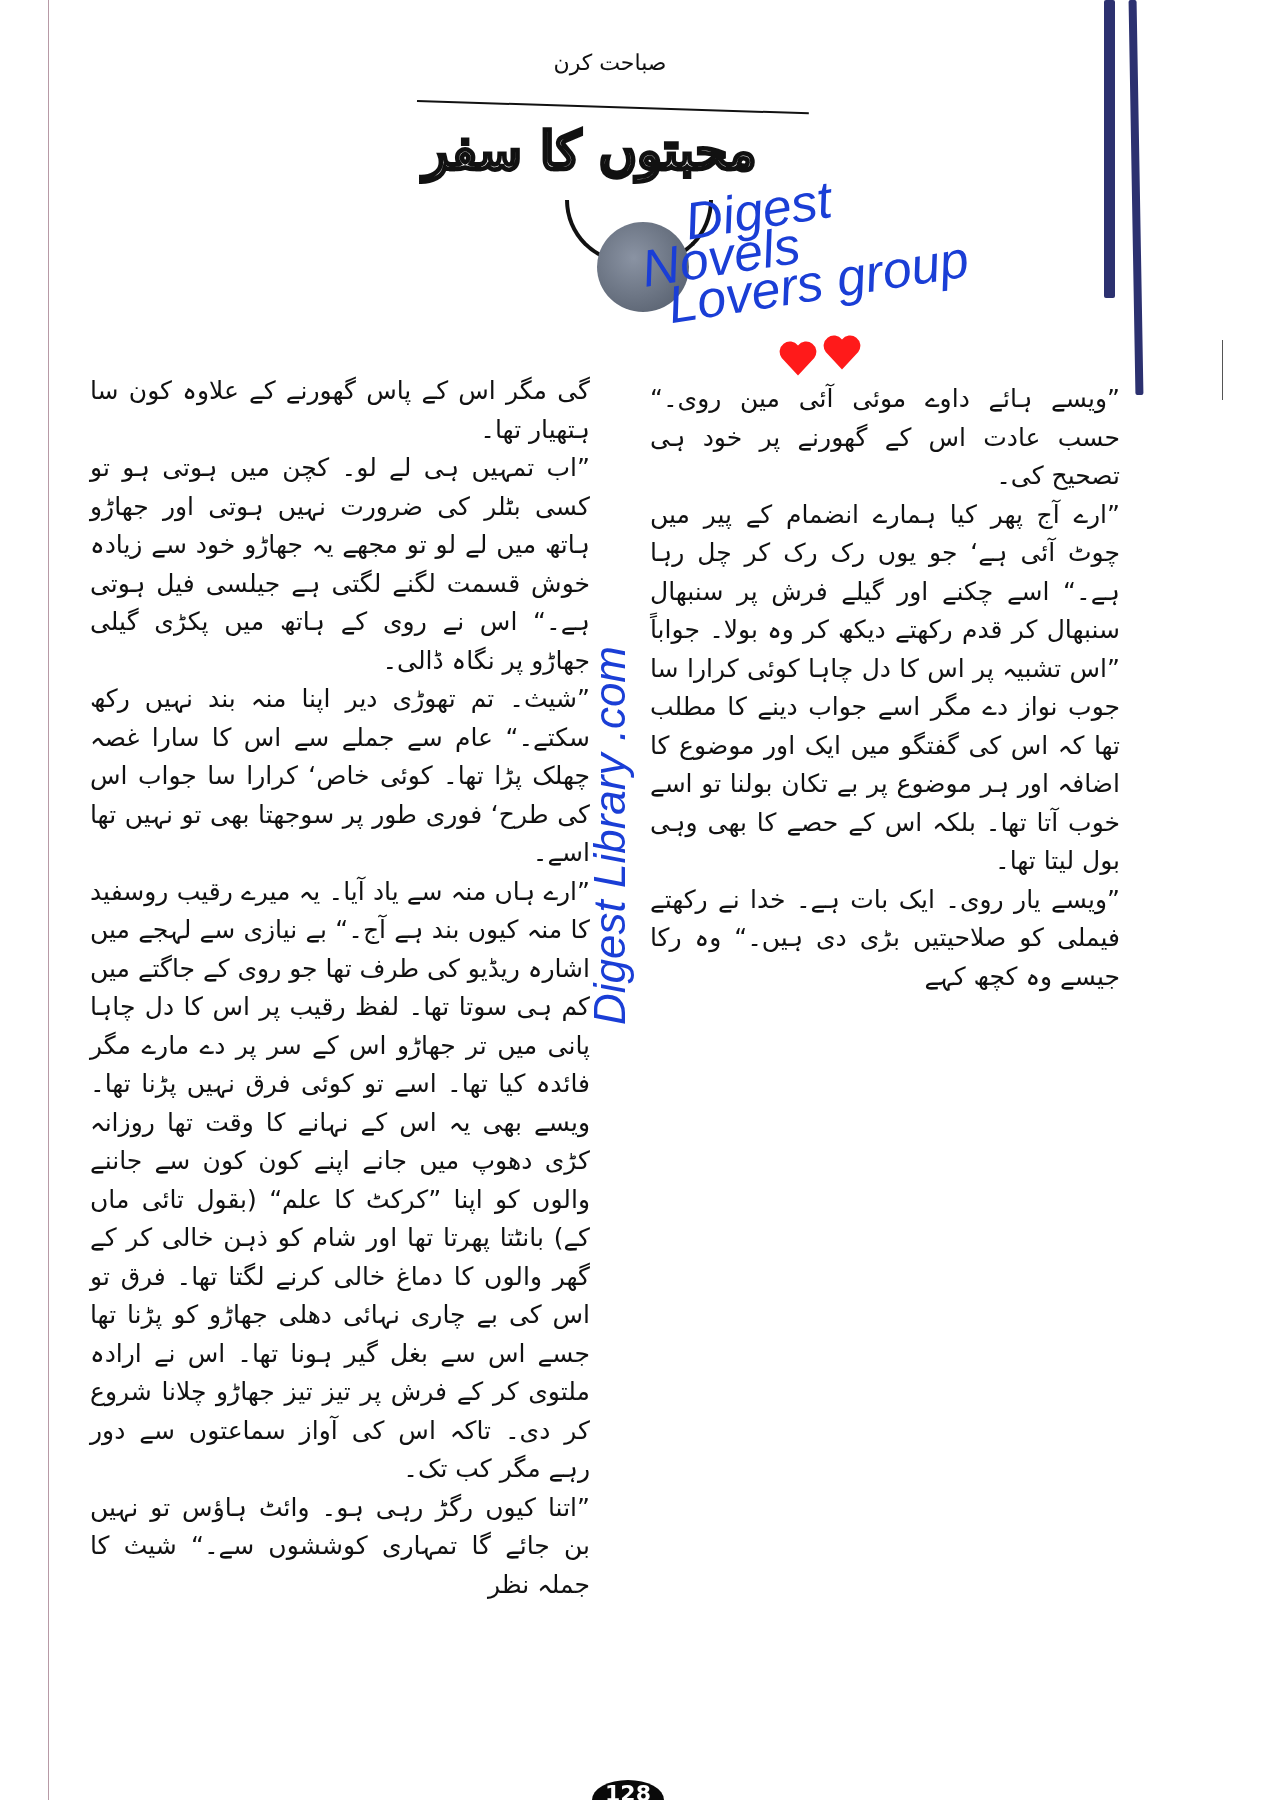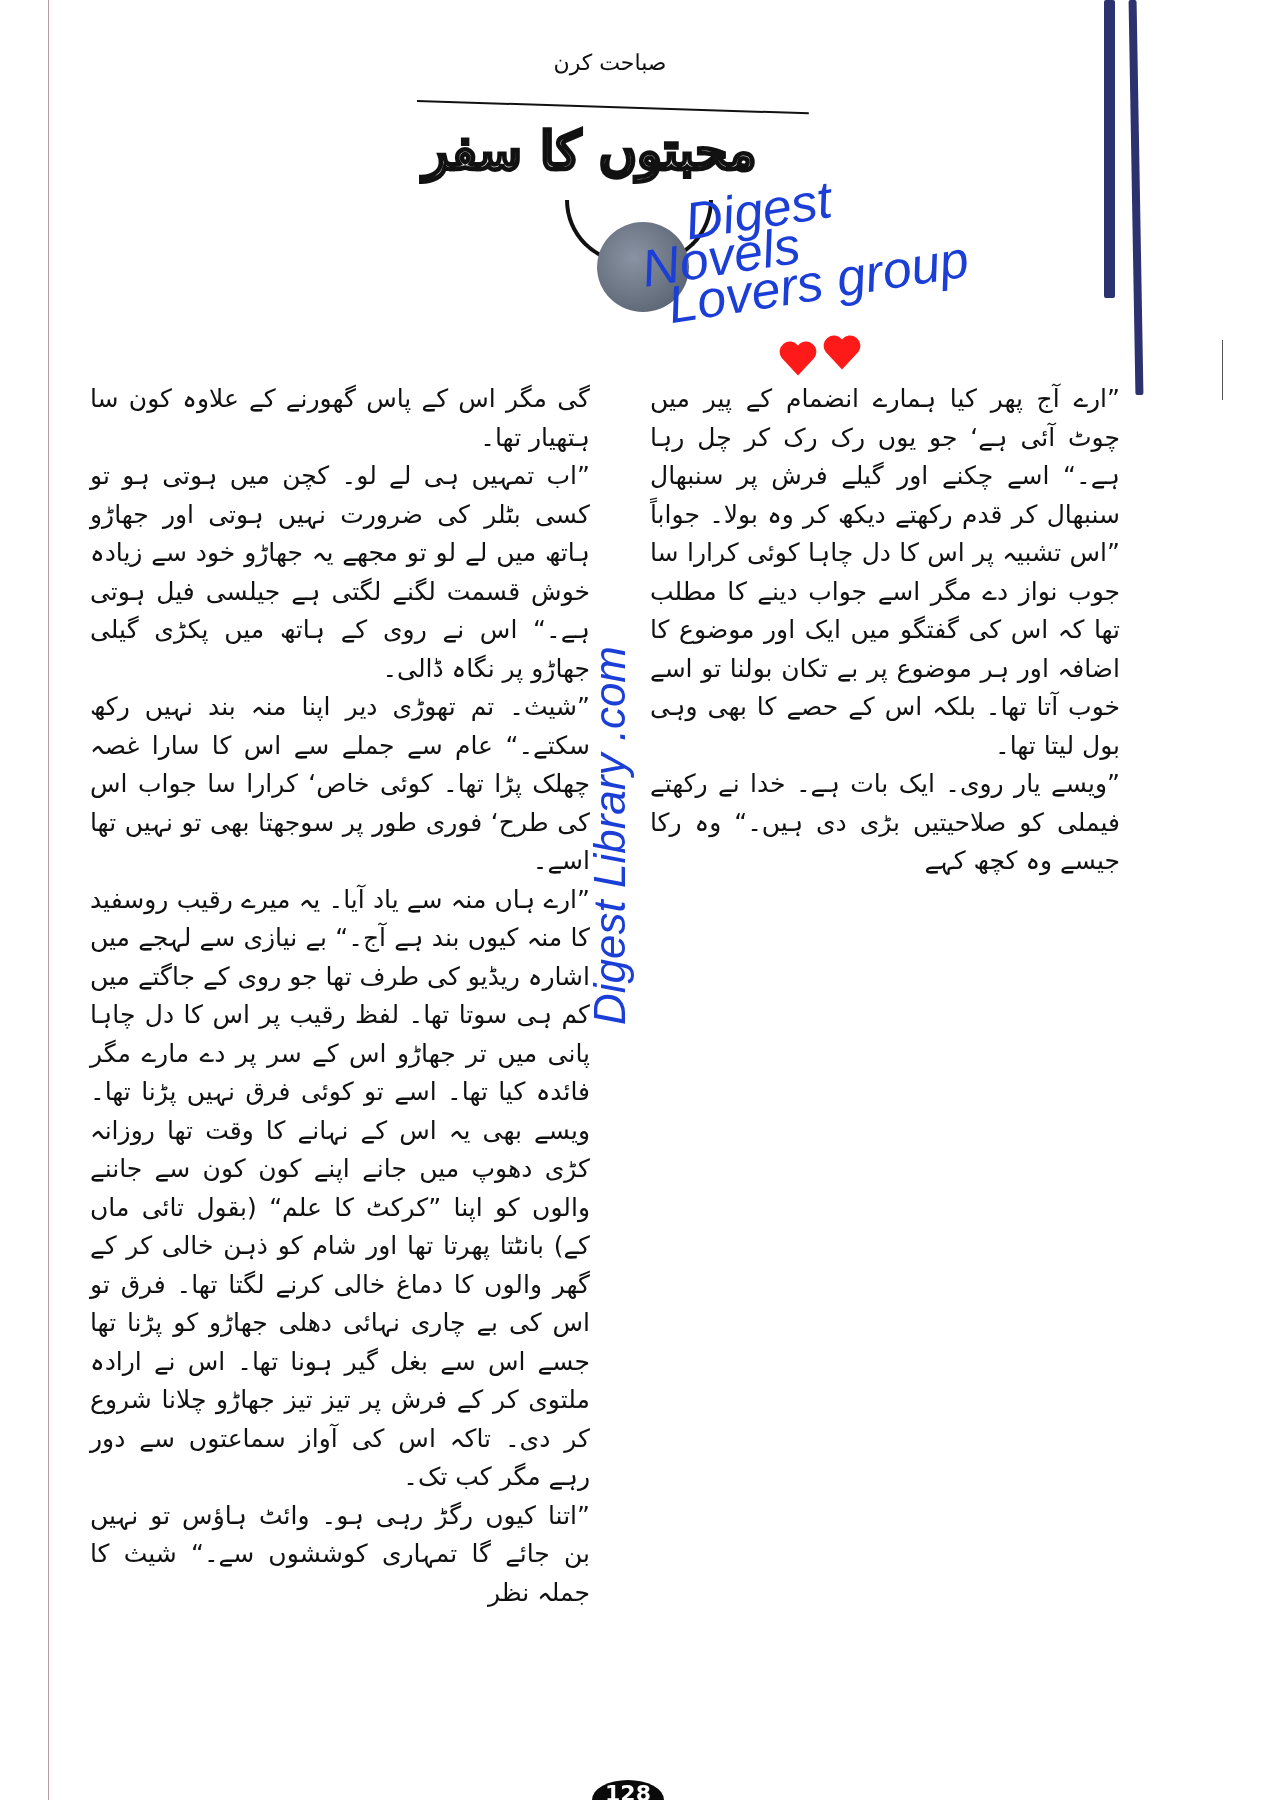--- a/index.html
+++ b/index.html
@@ -30,21 +30,21 @@
   .wm-digest .l2 { display:block; margin-left: -50px; }
   .wm-digest .l3 { display:block; margin-left: -30px; }
   .wm-vert { position: absolute; left: 570px; top: 600px; width: 60px; height: 440px; }
   .wm-vert span { position: absolute; left: -170px; top: 190px; width: 420px; transform: rotate(-90deg);
     font-family: "Liberation Sans", sans-serif; font-style: italic; color: #1a3ed6; font-size: 44px; white-space: nowrap; }
   .heart { position: absolute; width: 40px; height: 40px; }
 
   .col { position: absolute; direction: rtl; text-align: justify; text-align-last: right;
     font-family: "DejaVu Sans", sans-serif; font-size: 25px; line-height: 38.5px; color: #111; }
   .col.right { left: 650px; top: 380px; width: 470px; }
-  .col.left { left: 90px; top: 380px; width: 500px; }
+  .col.left { left: 90px; top: 372px; width: 500px; }
   .col p { margin: 0; }
   .col p + p { margin-top: 0px; }
 
   .page-num { position: absolute; left: 592px; top: 1780px; width: 72px; height: 40px; border-radius: 50%;
     background: #0a0a0a; color: #fff; text-align: center; font-family: "DejaVu Sans", sans-serif; font-weight: bold;
     font-size: 22px; line-height: 28px; }
 </style>
 </head>
 <body>
 
@@ -71,20 +71,21 @@
 </svg>
 <svg class="heart" style="left:822px; top:332px;" viewBox="0 0 32 30">
   <path d="M16 29 L3 15 A7.5 7.5 0 0 1 16 5 A7.5 7.5 0 0 1 29 15 Z" fill="#ff1a1a"></path>
 </svg>
 
 <div class="wm-vert">
   <span>Digest Library .com</span>
 </div>
 
 <div class="col right">
+  <p>”ویسے ہائے داوے موئی آئی مین روی۔“ حسب عادت اس کے گھورنے پر خود ہی تصحیح کی۔</p>
   <p>”ارے آج پھر کیا ہمارے انضمام کے پیر میں چوٹ آئی ہے‘ جو یوں رک رک کر چل رہا ہے۔“ اسے چکنے اور گیلے فرش پر سنبھال سنبھال کر قدم رکھتے دیکھ کر وہ بولا۔ جواباً ”اس تشبیہ پر اس کا دل چاہا کوئی کرارا سا جوب نواز دے مگر اسے جواب دینے کا مطلب تھا کہ اس کی گفتگو میں ایک اور موضوع کا اضافہ اور ہر موضوع پر بے تکان بولنا تو اسے خوب آتا تھا۔ بلکہ اس کے حصے کا بھی وہی بول لیتا تھا۔</p>
   <p>”ویسے یار روی۔ ایک بات ہے۔ خدا نے رکھتے فیملی کو صلاحیتیں بڑی دی ہیں۔“ وہ رکا جیسے وہ کچھ کہے</p>
 </div>
 
 <div class="col left">
   <p>گی مگر اس کے پاس گھورنے کے علاوہ کون سا ہتھیار تھا۔</p>
   <p>”اب تمہیں ہی لے لو۔ کچن میں ہوتی ہو تو کسی بٹلر کی ضرورت نہیں ہوتی اور جھاڑو ہاتھ میں لے لو تو مجھے یہ جھاڑو خود سے زیادہ خوش قسمت لگنے لگتی ہے جیلسی فیل ہوتی ہے۔“ اس نے روی کے ہاتھ میں پکڑی گیلی جھاڑو پر نگاہ ڈالی۔</p>
   <p>”شیث۔ تم تھوڑی دیر اپنا منہ بند نہیں رکھ سکتے۔“ عام سے جملے سے اس کا سارا غصہ چھلک پڑا تھا۔ کوئی خاص‘ کرارا سا جواب اس کی طرح‘ فوری طور پر سوجھتا بھی تو نہیں تھا اسے۔</p>
   <p>”ارے ہاں منہ سے یاد آیا۔ یہ میرے رقیب روسفید کا منہ کیوں بند ہے آج۔“ بے نیازی سے لہجے میں اشارہ ریڈیو کی طرف تھا جو روی کے جاگتے میں کم ہی سوتا تھا۔ لفظ رقیب پر اس کا دل چاہا پانی میں تر جھاڑو اس کے سر پر دے مارے مگر فائدہ کیا تھا۔ اسے تو کوئی فرق نہیں پڑنا تھا۔ ویسے بھی یہ اس کے نہانے کا وقت تھا روزانہ کڑی دھوپ میں جانے اپنے کون کون سے جاننے والوں کو اپنا ”کرکٹ کا علم“ (بقول تائی ماں کے) بانٹتا پھرتا تھا اور شام کو ذہن خالی کر کے گھر والوں کا دماغ خالی کرنے لگتا تھا۔ فرق تو اس کی بے چاری نہائی دھلی جھاڑو کو پڑنا تھا جسے اس سے بغل گیر ہونا تھا۔ اس نے ارادہ ملتوی کر کے فرش پر تیز تیز جھاڑو چلانا شروع کر دی۔ تاکہ اس کی آواز سماعتوں سے دور رہے مگر کب تک۔</p>
   <p>”اتنا کیوں رگڑ رہی ہو۔ وائٹ ہاؤس تو نہیں بن جائے گا تمہاری کوششوں سے۔“ شیث کا جملہ نظر</p>

